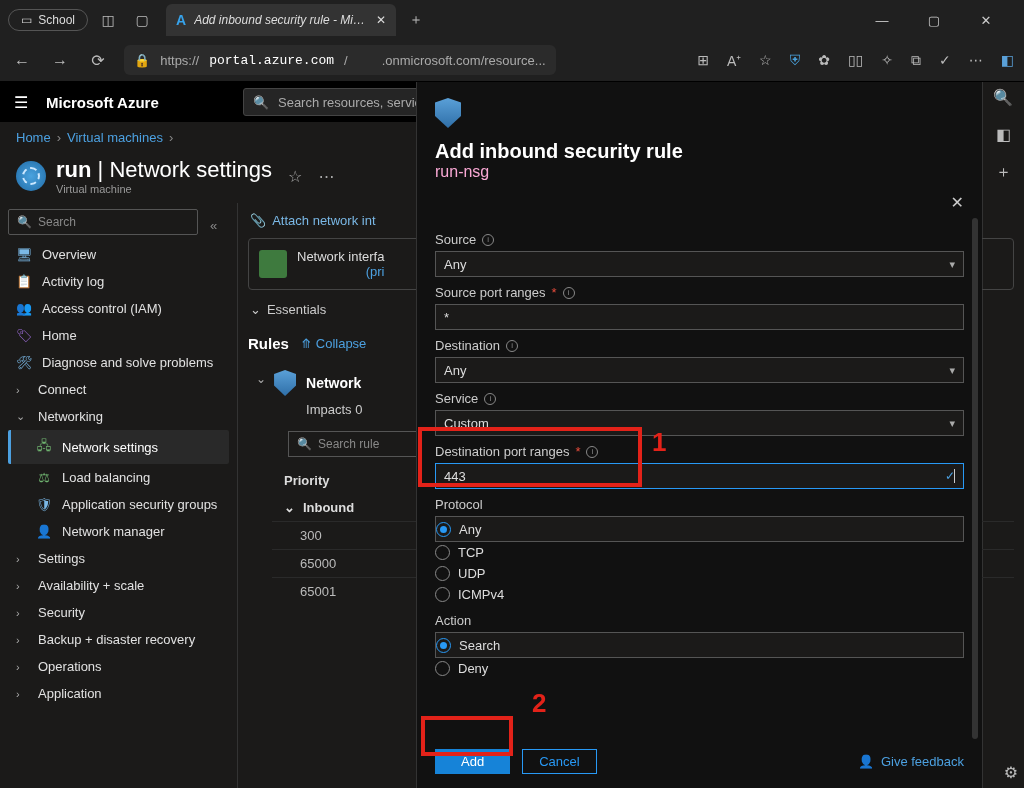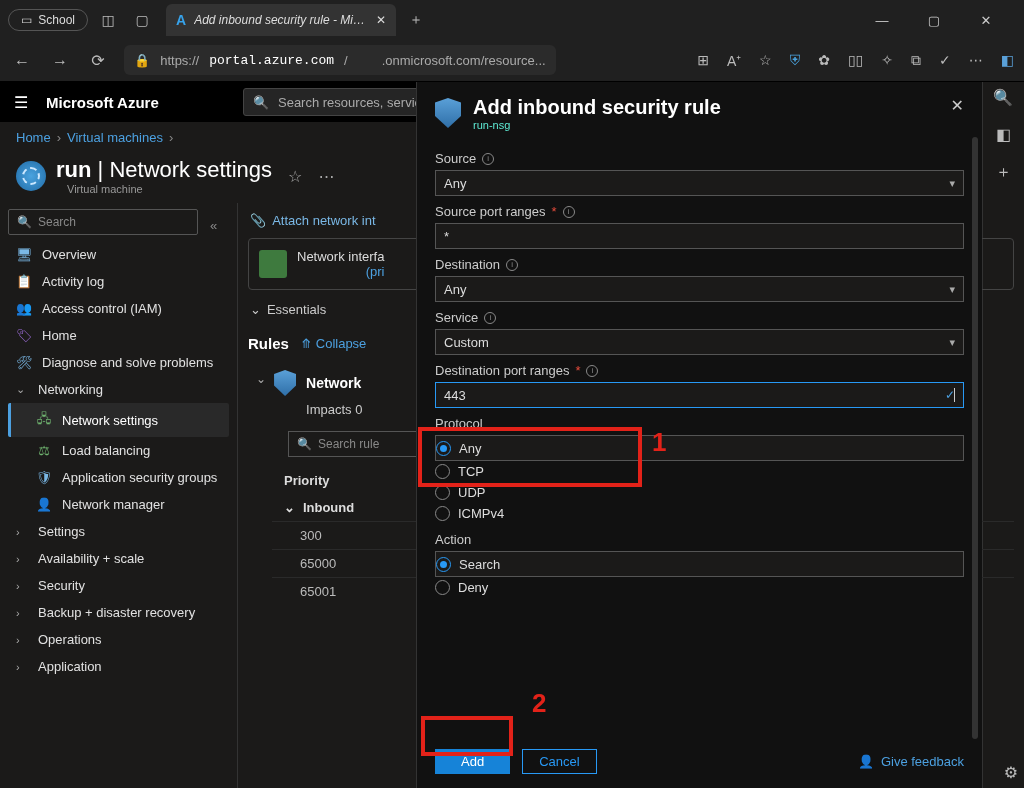--- a/index.html
+++ b/index.html
@@ -39,21 +39,21 @@
   
   .breadcrumb { padding: 8px 16px; font-size: 13px; color: #4ca0e0; display: flex; gap: 6px; align-items: center; }
   .breadcrumb .sep { color: #888; }
 
   
   .res-header { display: flex; align-items: center; padding: 4px 16px 8px 16px; gap: 10px; }
   .res-icon { width: 30px; height: 30px; background: radial-gradient(circle,#4aa3df,#1f6aa5); border-radius: 50%; position:relative; }
   .res-icon::after{content:""; position:absolute; inset:6px; border:2px dashed #cce8ff; border-radius:50%;}
   .res-title { font-size: 22px; color: #fff; }
   .res-title .bold { font-weight: 600; }
-  .res-sub { font-size: 11px; color: #999; margin-left: 11px; }
+  .res-sub { font-size: 11px; color: #999; }
   .res-star { color: #aaa; font-size: 16px; margin-left: 6px; }
 
   
   .layout { display: flex; height: calc(788px - 82px - 40px - 30px - 50px); }
   .sidebar { width: 238px; border-right: 1px solid #333; padding: 6px 8px; overflow: hidden; }
   .side-search { width: 190px; height: 26px; border: 1px solid #555; background: #1b1a19; border-radius: 2px; display: flex; align-items: center; padding: 0 8px; gap: 6px; color: #888; font-size: 12px; margin-bottom: 6px; }
   .side-item { display: flex; align-items: center; gap: 10px; padding: 6px 8px; font-size: 13px; color: #e1e1e1; border-radius: 2px; cursor: pointer; }
   .side-item.sub { padding-left: 28px; }
   .side-item.active { background: #292929; border-left: 3px solid #4ca0e0; padding-left: 25px; color: #fff; }
   .side-item .sicon { width: 16px; text-align: center; color: #7ab8e6; font-size: 13px; }
@@ -76,24 +76,24 @@
   .shield { width:22px; height:26px; background:linear-gradient(#5aa0d8,#2f6fa8); clip-path: polygon(50% 0,100% 15%,100% 60%,50% 100%,0 60%,0 15%); }
   .impacts { font-size:13px; color:#ccc; padding-left:32px; }
   .rule-search { margin:14px 0 10px 32px; width: 350px; height:26px; border:1px solid #555; display:flex; align-items:center; padding:0 8px; gap:6px; color:#888; font-size:12px;}
   .tbl { margin-left:16px; font-size:13px; color:#ddd; }
   .tbl-hdr { font-weight:600; padding:6px 12px; }
   .tbl-group { display:flex; gap:8px; align-items:center; padding:6px 12px; font-weight:600;}
   .tbl-row { padding:6px 28px; border-top:1px solid #2a2a2a; color:#bbb;}
 
   
   .blade { position: absolute; top: 82px; right: 42px; bottom: 0; width: 566px; background: #111; border-left: 1px solid #333; display: flex; flex-direction: column; }
-  .blade-hdr { display: flex; align-items: flex-start; padding: 14px 18px 6px 18px; gap: 12px; }
+  .blade-hdr { display: flex; align-items: flex-start; padding: 14px 18px 6px 18px; gap: 12px; flex-direction: column; }
   .blade-hdr .shield { width:26px; height:30px; margin-top:2px;}
   .blade-title { font-size: 20px; font-weight: 600; color: #fff; }
-  .blade-sub { font-size: 11px; color: #5eead4; }
+  .blade-sub { font-size: 16px; color: #f9a8d4; }
   .blade-close { margin-left: auto; color: #ccc; font-size: 16px; cursor: pointer; }
   .blade-body { padding: 6px 18px 10px 18px; overflow: hidden; flex:1; position:relative;}
   .blade-body::after{ content:""; position:absolute; right:4px; top:0; bottom:0; width:6px; background:#333; border-radius:3px;}
   .fld { margin: 8px 0 2px 0; }
   .fld-label { font-size: 13px; color: #ccc; display: flex; align-items: center; gap: 6px; }
   .fld-label .req { color: #e74c3c; }
   .info { width: 12px; height: 12px; border: 1px solid #888; border-radius: 50%; font-size: 8px; color: #888; display: inline-flex; align-items: center; justify-content: center; }
   .sel, .inp { margin-top: 4px; width: 100%; height: 26px; background: #1b1a19; border: 1px solid #555; color: #ddd; font-size: 13px; padding: 0 8px; display: flex; align-items: center; position: relative; }
   .sel .chev-d { position: absolute; right: 8px; color: #aaa; font-size: 11px; }
   .inp.focus { border: 1px solid #2899f5; justify-content: space-between; }
@@ -232,20 +232,24 @@
       </div>
     <div class="side-item">
         <span class="sicon" style="color:#9a6bd4">🏷</span>
         <span>Home</span>
       </div>
     <div class="side-item">
         <span class="sicon">🛠</span>
         <span>Diagnose and solve problems</span>
       </div>
     <div class="side-item">
+        <span class="chev right"></span>
+        <span>Connect</span>
+      </div>
+    <div class="side-item">
         <span class="chev down"></span>
         <span>Networking</span>
       </div>
     <div class="side-item sub active">
         <span class="sicon" style="color:#6fb36f">🖧</span>
         <span>Network settings</span>
       </div>
     <div class="side-item sub">
         <span class="sicon" style="color:#6fb36f">⚖</span>
         <span>Load balancing</span>

